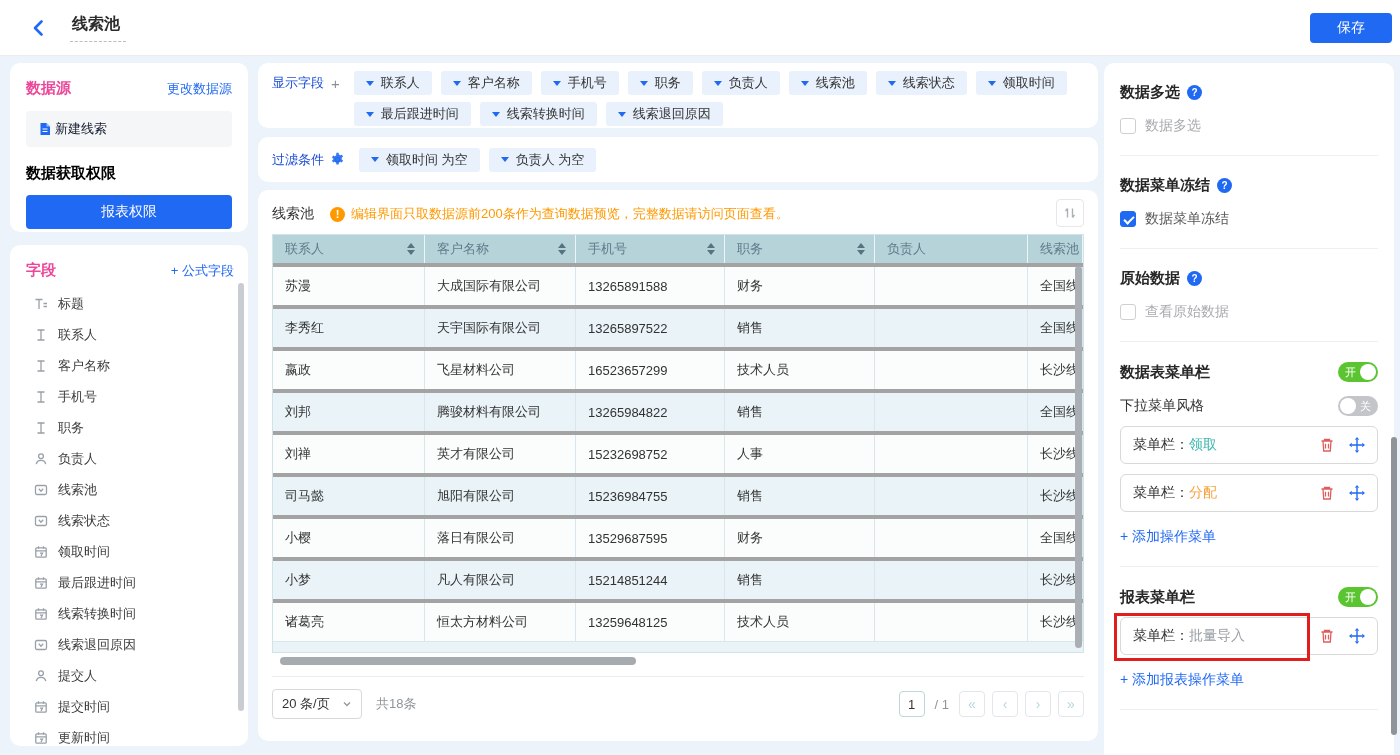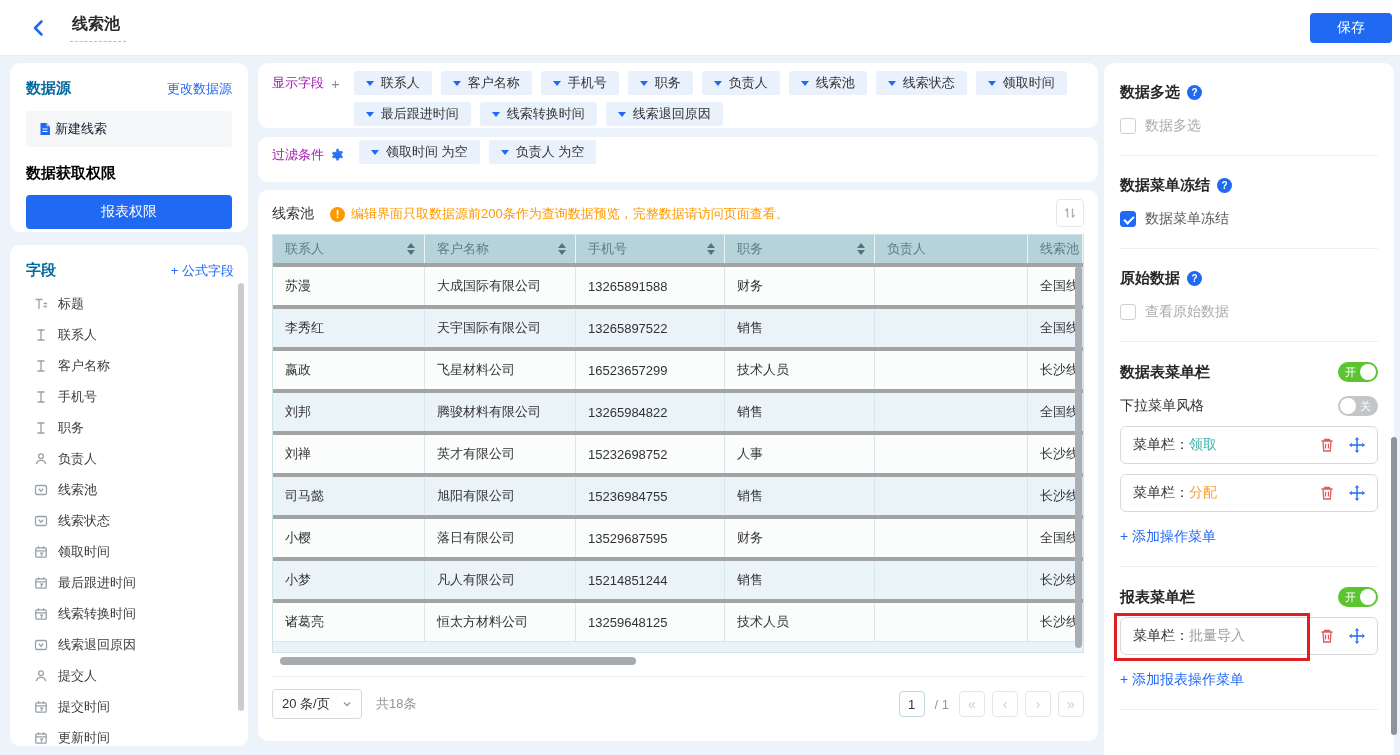--- a/index.html
+++ b/index.html
@@ -15,48 +15,48 @@
                 border-bottom:1px dashed #bcbcbc; padding:0 6px 6px 2px; }
   .save-btn { position:absolute; right:8px; top:13px; width:82px; height:30px; background:#2069f3;
               color:#fff; font-size:14px; border:none; border-radius:4px; display:flex;
               align-items:center; justify-content:center; cursor:pointer; }
 
   .card { position:absolute; background:#fff; border-radius:10px; }
 
   
   #card-ds { left:10px; top:63px; width:238px; height:169px; padding:16px; }
   .panel-head { display:flex; align-items:center; justify-content:space-between; }
-  .panel-title { font-size:15px; font-weight:700; color:#0369a1; }
+  .panel-title { font-size:15px; font-weight:700; color:#ec4899; }
   .blue-link { font-size:13px; color:#2069f3; cursor:pointer; }
   .ds-item { margin-top:13px; height:36px; background:#f5f6f8; border-radius:4px; display:flex;
              align-items:center; gap:3px; padding:0 12px; font-size:13px; color:#0f172a; cursor:pointer; }
   .perm-heading { margin-top:17px; font-size:15px; font-weight:700; color:#000000; }
   .perm-btn { margin-top:12px; width:100%; height:34px; background:#2069f3; color:#fff; font-size:14px;
               border:none; border-radius:4px; display:flex; align-items:center; justify-content:center; cursor:pointer; }
 
   #card-fields { left:10px; top:245px; width:238px; height:501px; padding:16px 14px 10px 16px; }
   .field-list { margin-top:8px; list-style:none; }
   .field-list li { height:31px; display:flex; align-items:center; gap:10px; padding-left:8px;
                    font-size:13px; color:#3c3c3c; cursor:pointer; }
   .f-icon { width:14px; height:14px; color:#98a0a8; flex:0 0 14px; }
   .left-scroll { position:absolute; right:4px; top:38px; width:6px; height:428px;
                  background:#c9cdd1; border-radius:3px; }
 
   
   #card-display { left:258px; top:63px; width:840px; height:65px; padding:8px 14px; display:flex; }
   .df-label-wrap { display:flex; align-items:center; gap:7px; height:24px; flex:0 0 auto; }
-  .df-label { font-size:13px; color:#a21caf;font-family:Liberation Mono, monospace; }
+  .df-label { font-size:13px; color:#1d4ed8;font-family:Liberation Mono, monospace; }
   .plus-sign { font-size:15px; color:#8a9099; cursor:pointer; }
   .chip-wrap { display:flex; flex-wrap:wrap; gap:7px 9px; margin-left:14px; }
   .chip { height:24px; background:#e9f1fc; border-radius:3px; padding:0 12px; display:flex;
           align-items:center; gap:7px; font-size:13px; color:#333; cursor:pointer; white-space:nowrap; }
   .caret-down { width:0; height:0; border-left:4px solid transparent; border-right:4px solid transparent;
                 border-top:5px solid #2069f3; }
 
-  #card-filter { left:258px; top:137px; width:840px; height:45px; padding:18px 14px; display:flex; align-items:flex-end; }
+  #card-filter { left:258px; top:137px; width:840px; height:45px; padding:11px 14px; display:flex; align-items:center; }
   .flt-label-wrap { display:flex; align-items:center; gap:6px; }
   .gear { width:15px; height:15px; color:#2069f3; cursor:pointer; }
 
   #card-table { left:258px; top:190px; width:840px; height:551px; padding:11px 14px; }
   .tbl-head { display:flex; align-items:center; gap:16px; height:26px; }
   .tbl-title { font-size:14px; color:#333; font-weight:500; }
   .warn { display:flex; align-items:center; gap:6px; }
   .warn-ic { width:15px; height:15px; border-radius:50%; background:#ff9900; color:#fff; font-size:11px;
              font-weight:700; display:flex; align-items:center; justify-content:center; }
   .warn-txt { font-size:13px; color:#ff9900; }

